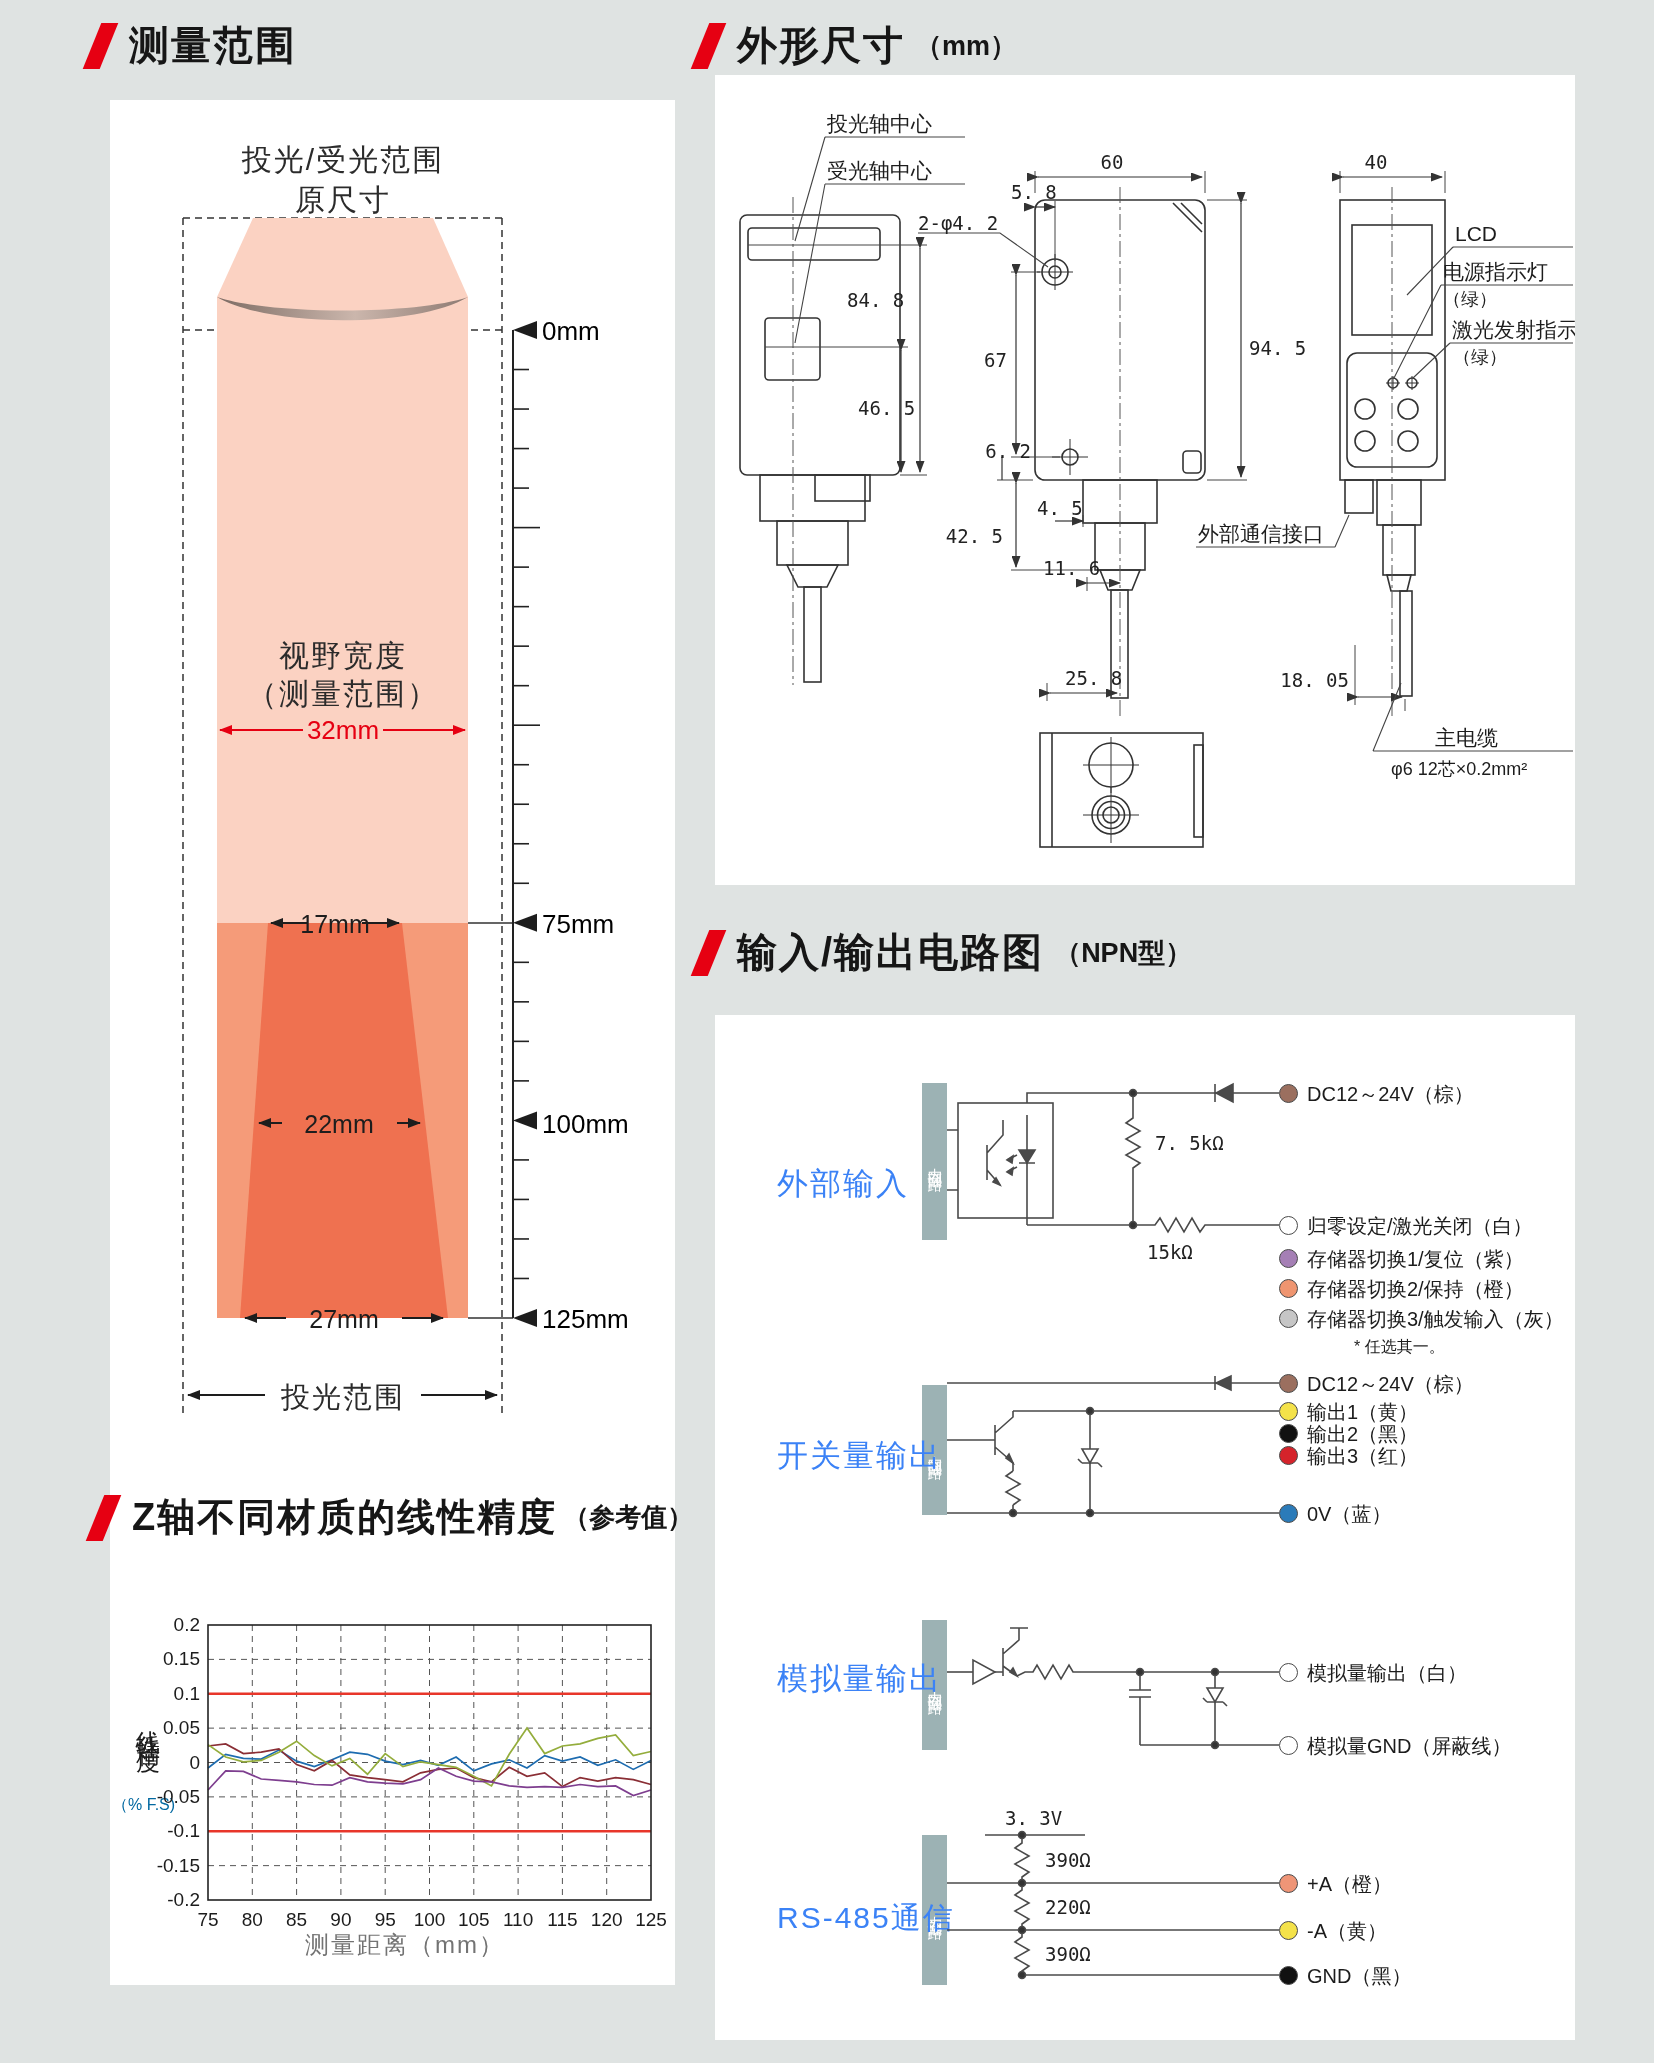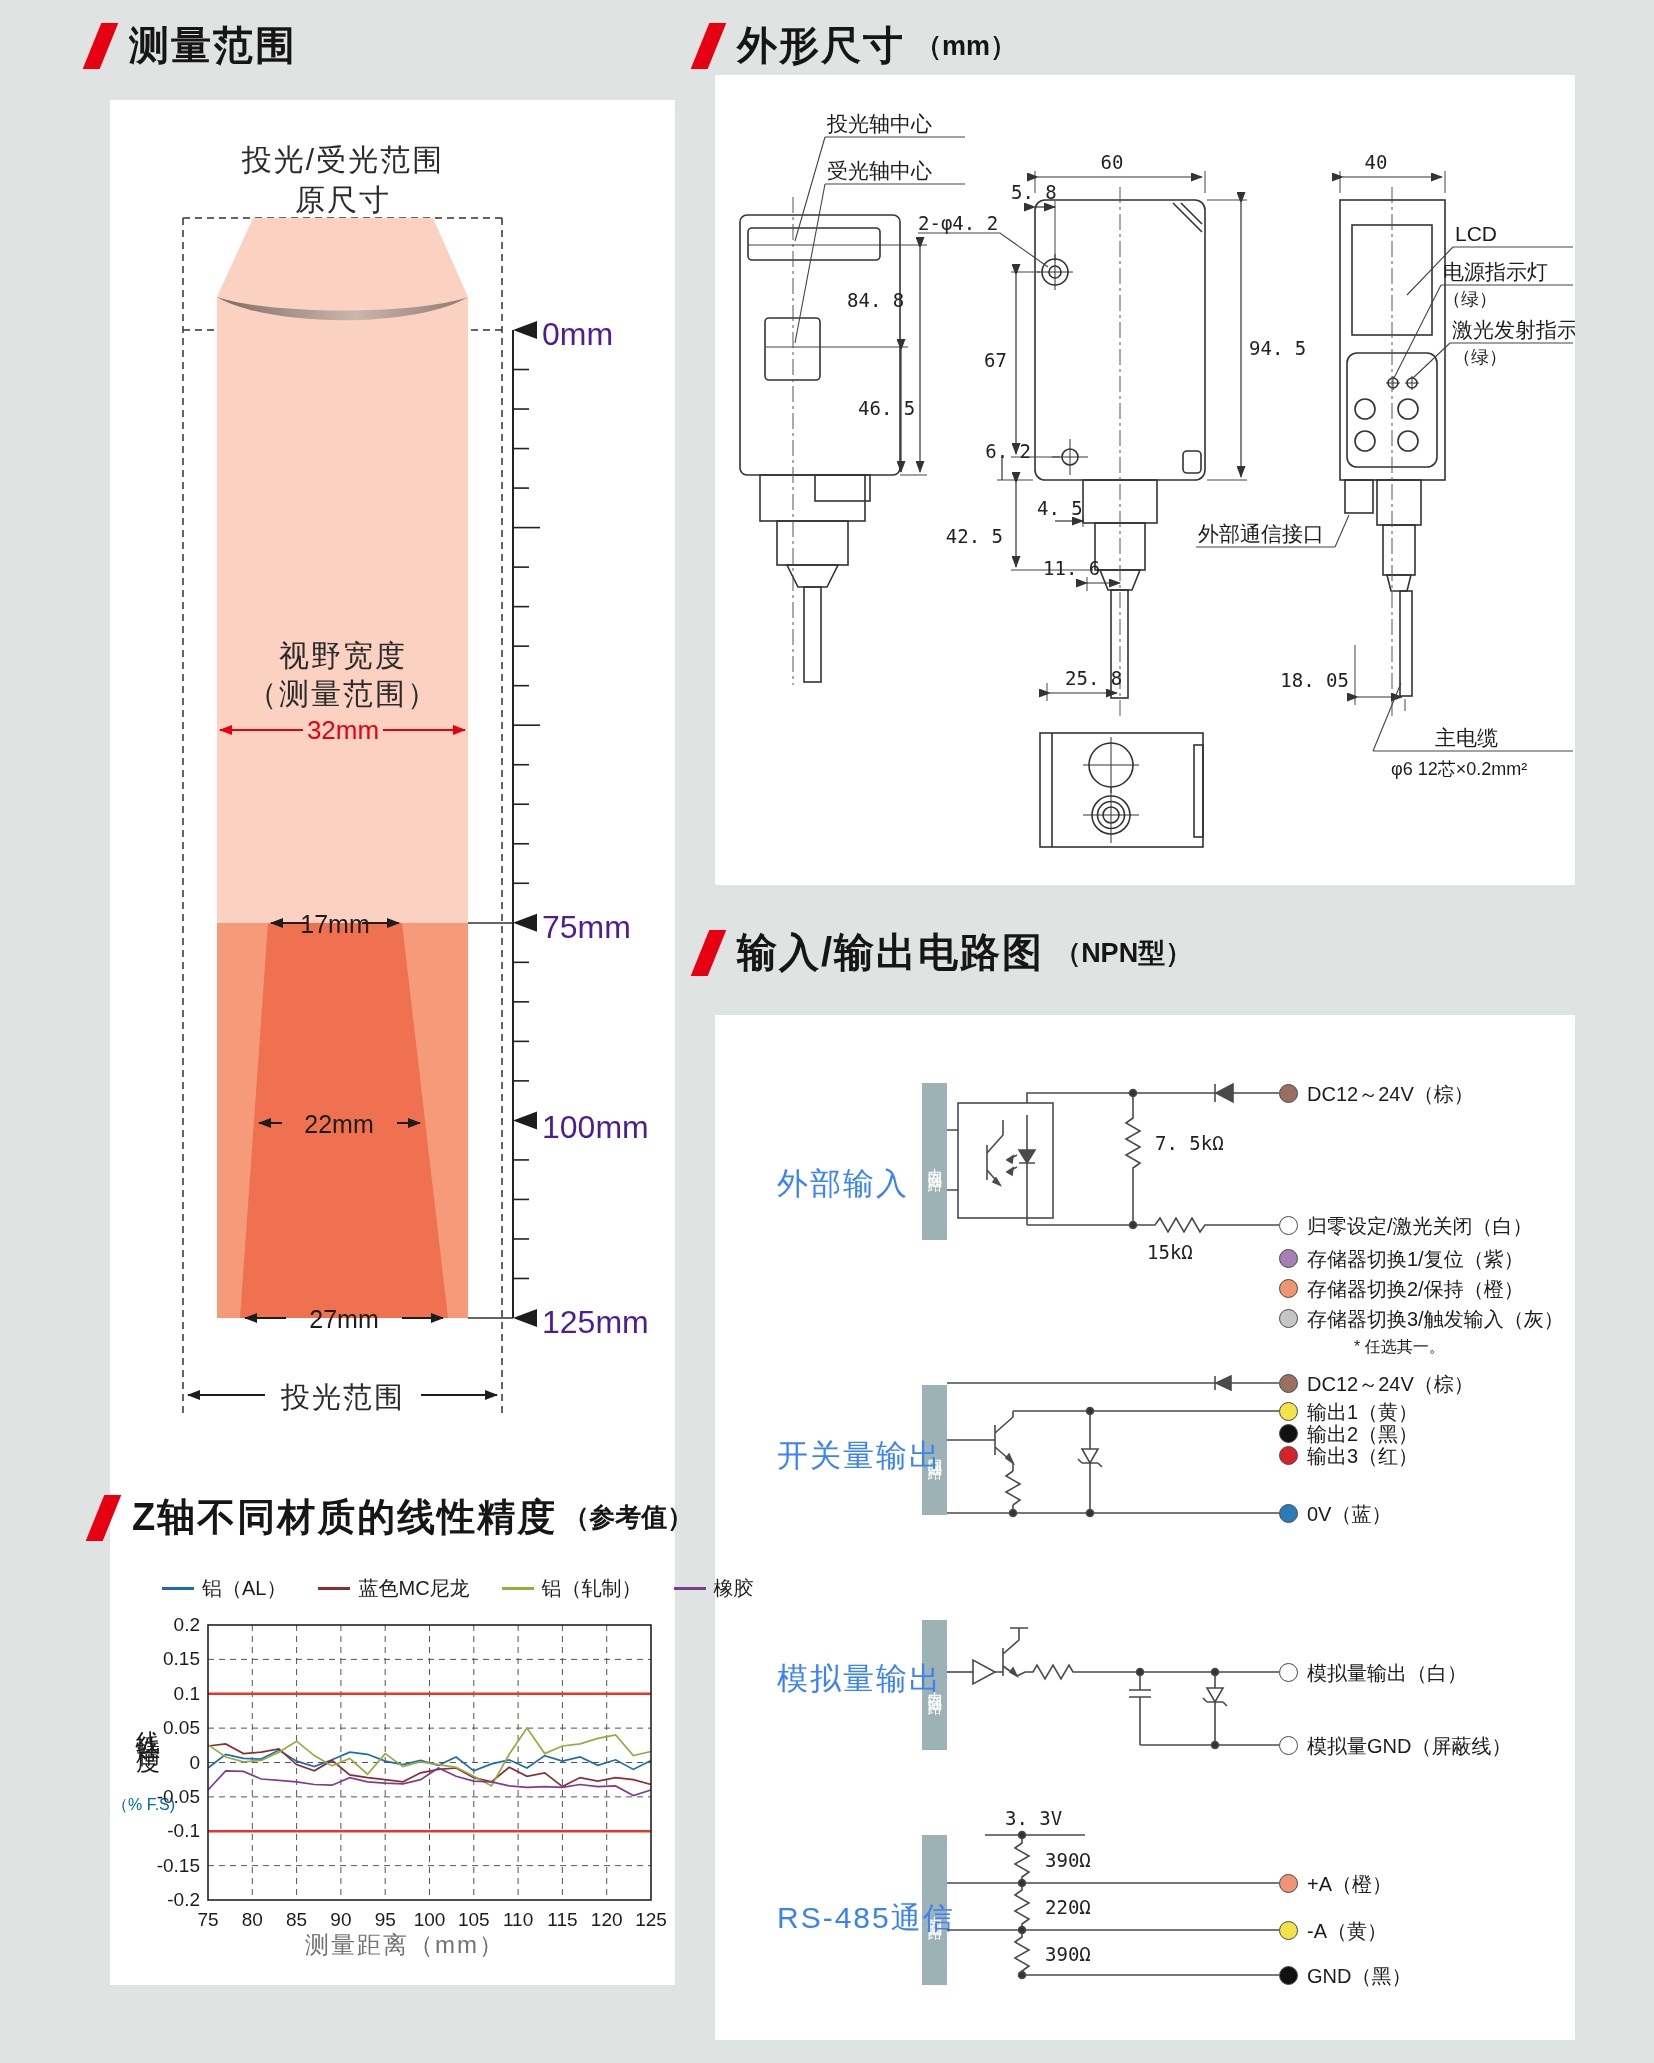--- a/index.html
+++ b/index.html
@@ -7,21 +7,21 @@
   .page{position:relative;width:1654px;height:2063px;background:#dfe3e2;overflow:hidden;}
   .panel{position:absolute;background:#ffffff;}
   .sec-header{position:absolute;display:flex;align-items:center;}
   .slash{width:17px;height:46px;background:#e60012;transform:skewX(-22deg);margin-right:20px;flex:none;}
   .sec-title{font-size:40px;font-weight:bold;color:#161616;letter-spacing:2px;white-space:nowrap;}
   .sec-sub{font-size:27px;font-weight:bold;color:#161616;margin-left:10px;white-space:nowrap;}
   .abs{position:absolute;}
   .ctr{text-align:center;}
   .beamtxt{color:#2b2b2b;font-size:30px;letter-spacing:2px;}
   .mmtxt{color:#1d1d1d;font-size:25px;}
-  .rultxt{color:#4c1d95;font-size:32px;}
+  .rultxt{color:#000000;font-size:26px;}
   .red{color:#e60012;}
   svg{position:absolute;left:0;top:0;}
   svg text{font-family:"Liberation Sans",sans-serif;}
   .dimnum{font-family:"DejaVu Sans Mono",monospace;font-size:19px;fill:#222;}
   .dimlabel{font-size:21px;fill:#1d1d1d;}
   .dimsmall{font-size:18px;fill:#1d1d1d;}
   .grybox{position:absolute;background:#9cb2b4;color:#fff;display:flex;align-items:center;justify-content:center;
           writing-mode:vertical-rl;text-orientation:upright;font-size:15px;letter-spacing:3px;}
   .clabel{position:absolute;font-size:31px;color:#3b82f6;letter-spacing:2px;white-space:nowrap;}
   .tdot{position:absolute;width:19px;height:19px;border-radius:50%;border:1.5px solid #4a4a4a;box-sizing:border-box;}
@@ -376,38 +376,20 @@
     <div class="tlabel" style="left:592px;top:948px;">GND（黑）</div>
   </div>
 
   <div class="sec-header" style="left:95px;top:1492px;">
     <div class="slash"></div>
     <div class="sec-title" style="font-size:38px;">Z轴不同材质的线性精度</div>
     <div class="sec-sub" style="font-size:26px;margin-left:6px;">（参考值）</div>
   </div>
 
   <div class="panel" style="left:110px;top:1565px;width:565px;height:420px;">
-    <div id="legend">
-        <div class="litem">
-          <span class="lswatch" style="background: rgb(29, 108, 176);"></span>
-          <span class="lname">铝（AL）</span>
-        </div>
-        <div class="litem">
-          <span class="lswatch" style="background: rgb(138, 46, 53);"></span>
-          <span class="lname">蓝色MC尼龙</span>
-        </div>
-        <div class="litem">
-          <span class="lswatch" style="background: rgb(148, 173, 60);"></span>
-          <span class="lname">铝（轧制）</span>
-        </div>
-        <div class="litem">
-          <span class="lswatch" style="background: rgb(126, 62, 143);"></span>
-          <span class="lname">橡胶</span>
-        </div>
-      </div>
     <div class="ylab">线性精度</div>
     <div class="yunit">（% F.S)</div>
     <div class="xtitle">测量距离（mm）</div>
     <svg id="chart-svg" width="565" height="420" viewBox="0 0 565 420" style="top:0;">
         <line x1="142.3" y1="60" x2="142.3" y2="335" stroke="#555" stroke-width="1" stroke-dasharray="6 5"></line>
         <line x1="186.6" y1="60" x2="186.6" y2="335" stroke="#555" stroke-width="1" stroke-dasharray="6 5"></line>
         <line x1="230.9" y1="60" x2="230.9" y2="335" stroke="#555" stroke-width="1" stroke-dasharray="6 5"></line>
         <line x1="275.2" y1="60" x2="275.2" y2="335" stroke="#555" stroke-width="1" stroke-dasharray="6 5"></line>
         <line x1="319.5" y1="60" x2="319.5" y2="335" stroke="#555" stroke-width="1" stroke-dasharray="6 5"></line>
         <line x1="363.8" y1="60" x2="363.8" y2="335" stroke="#555" stroke-width="1" stroke-dasharray="6 5"></line>

